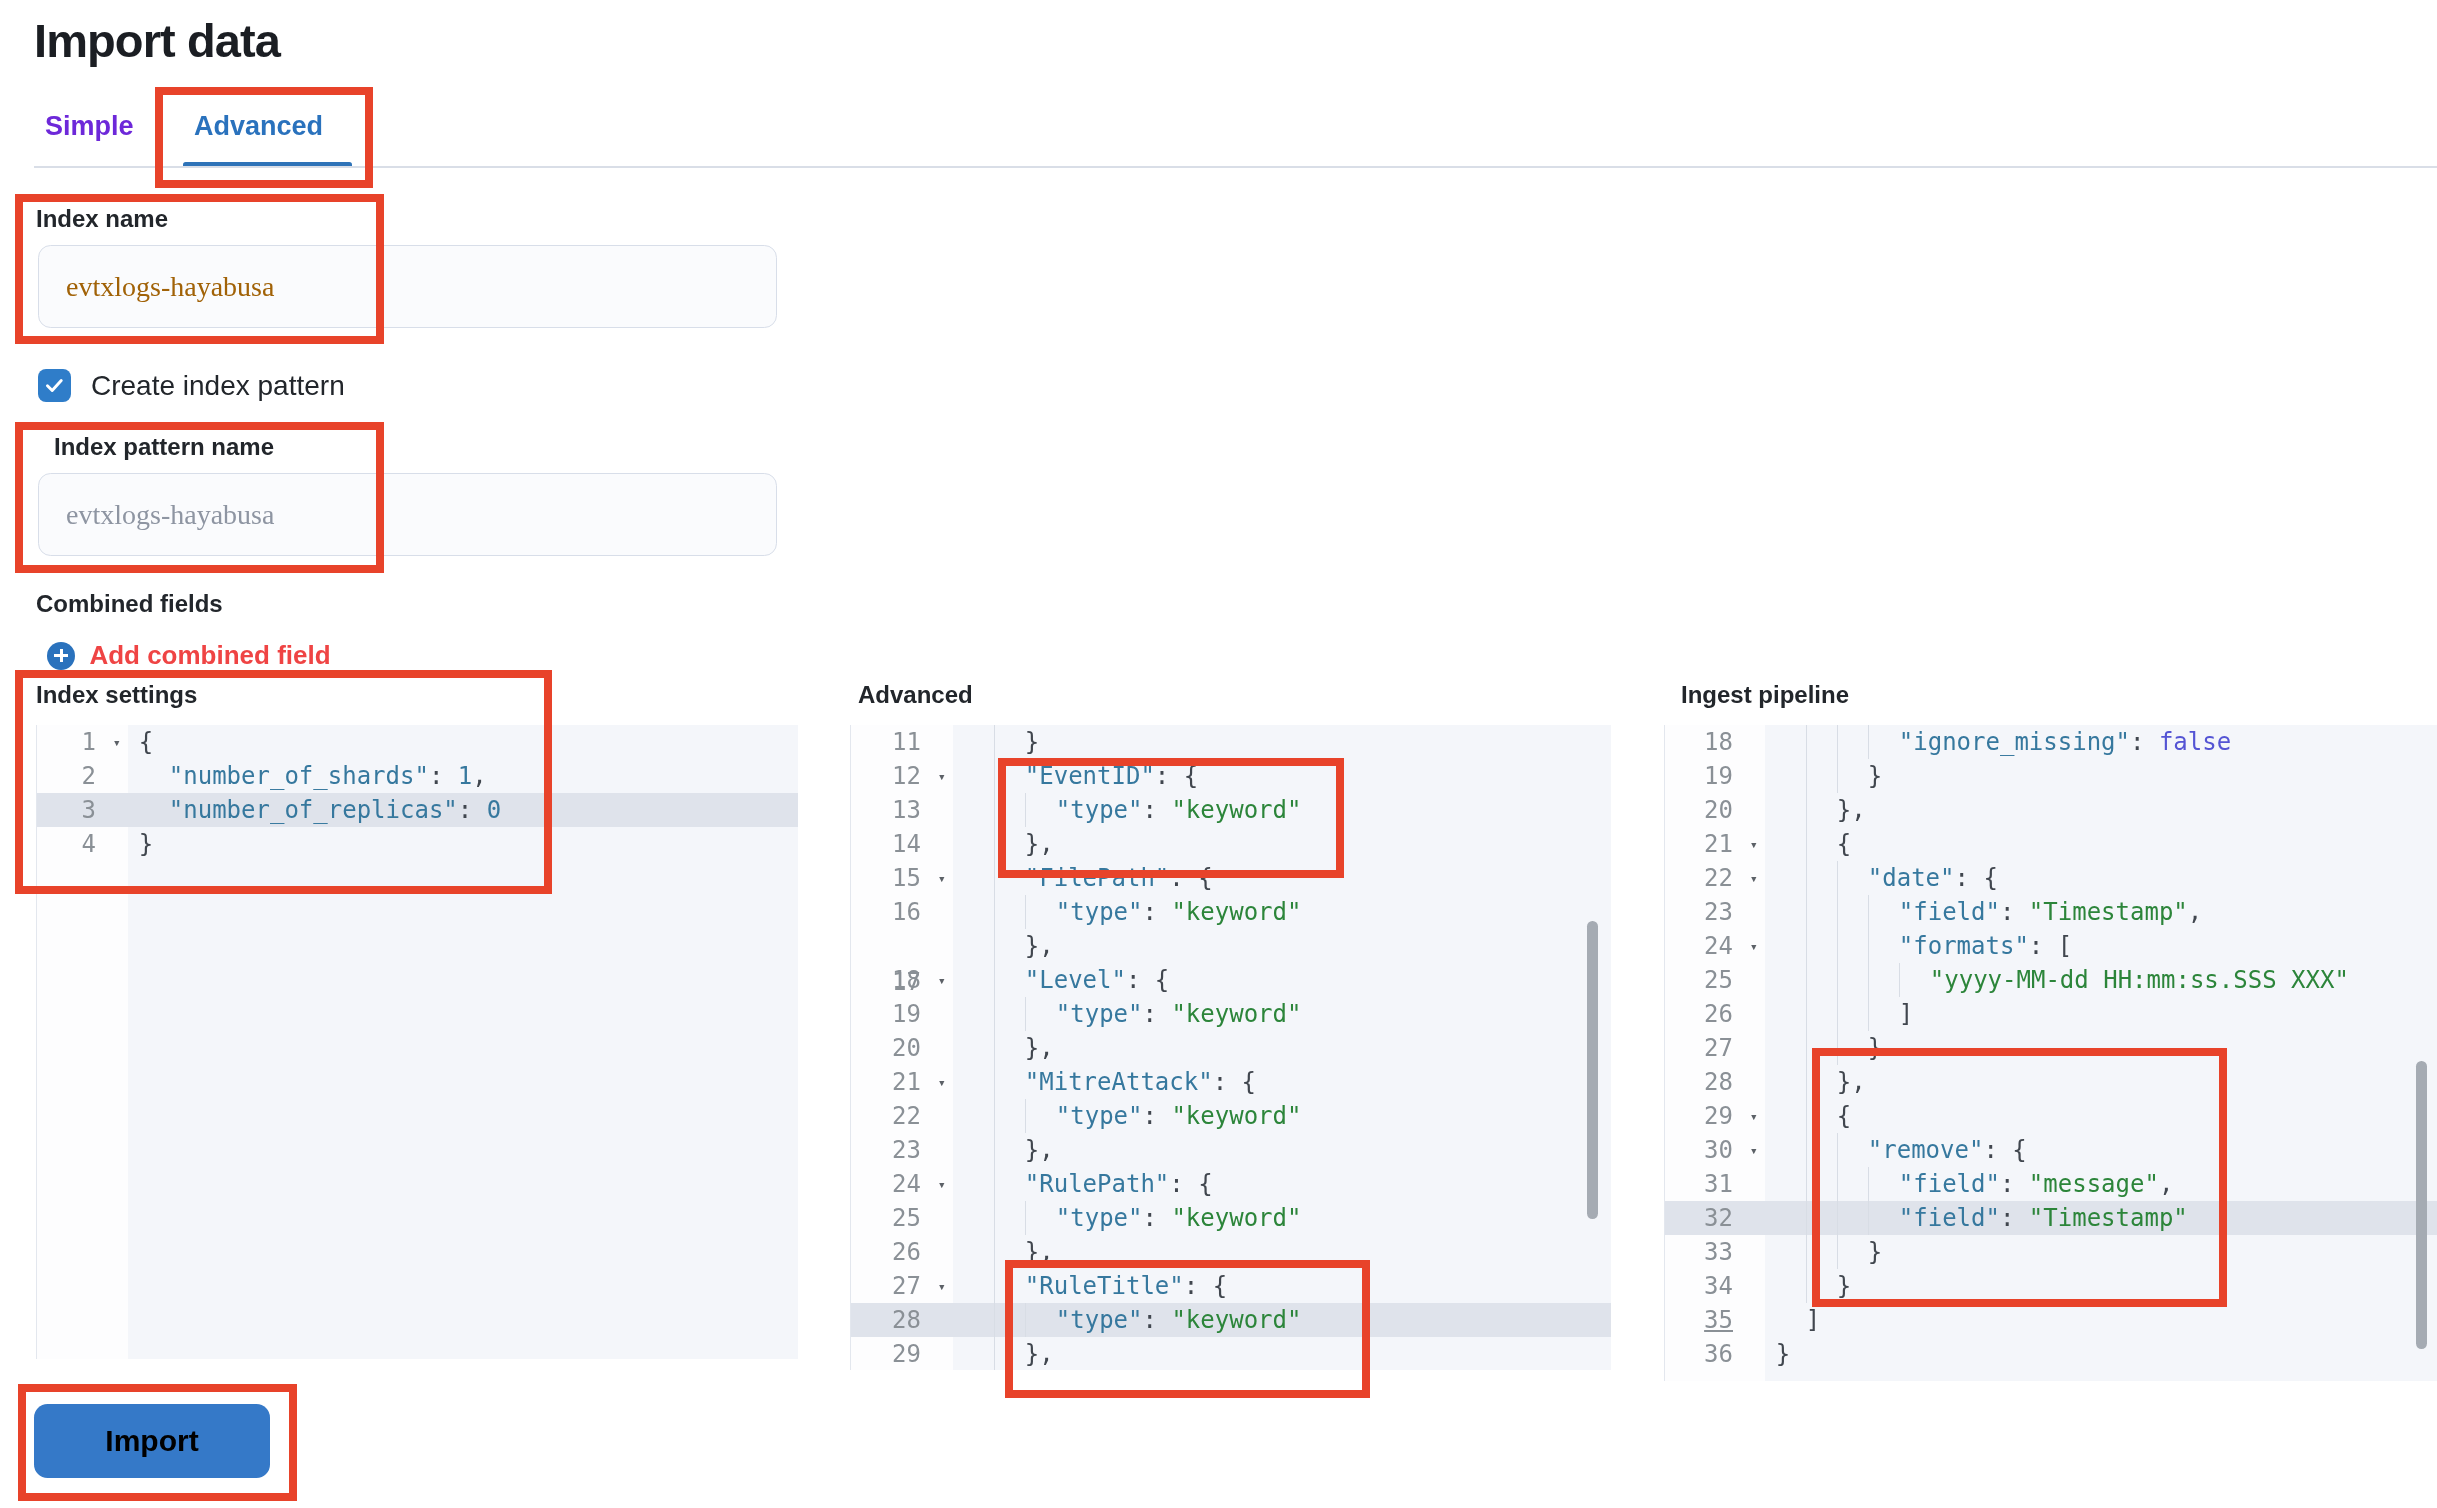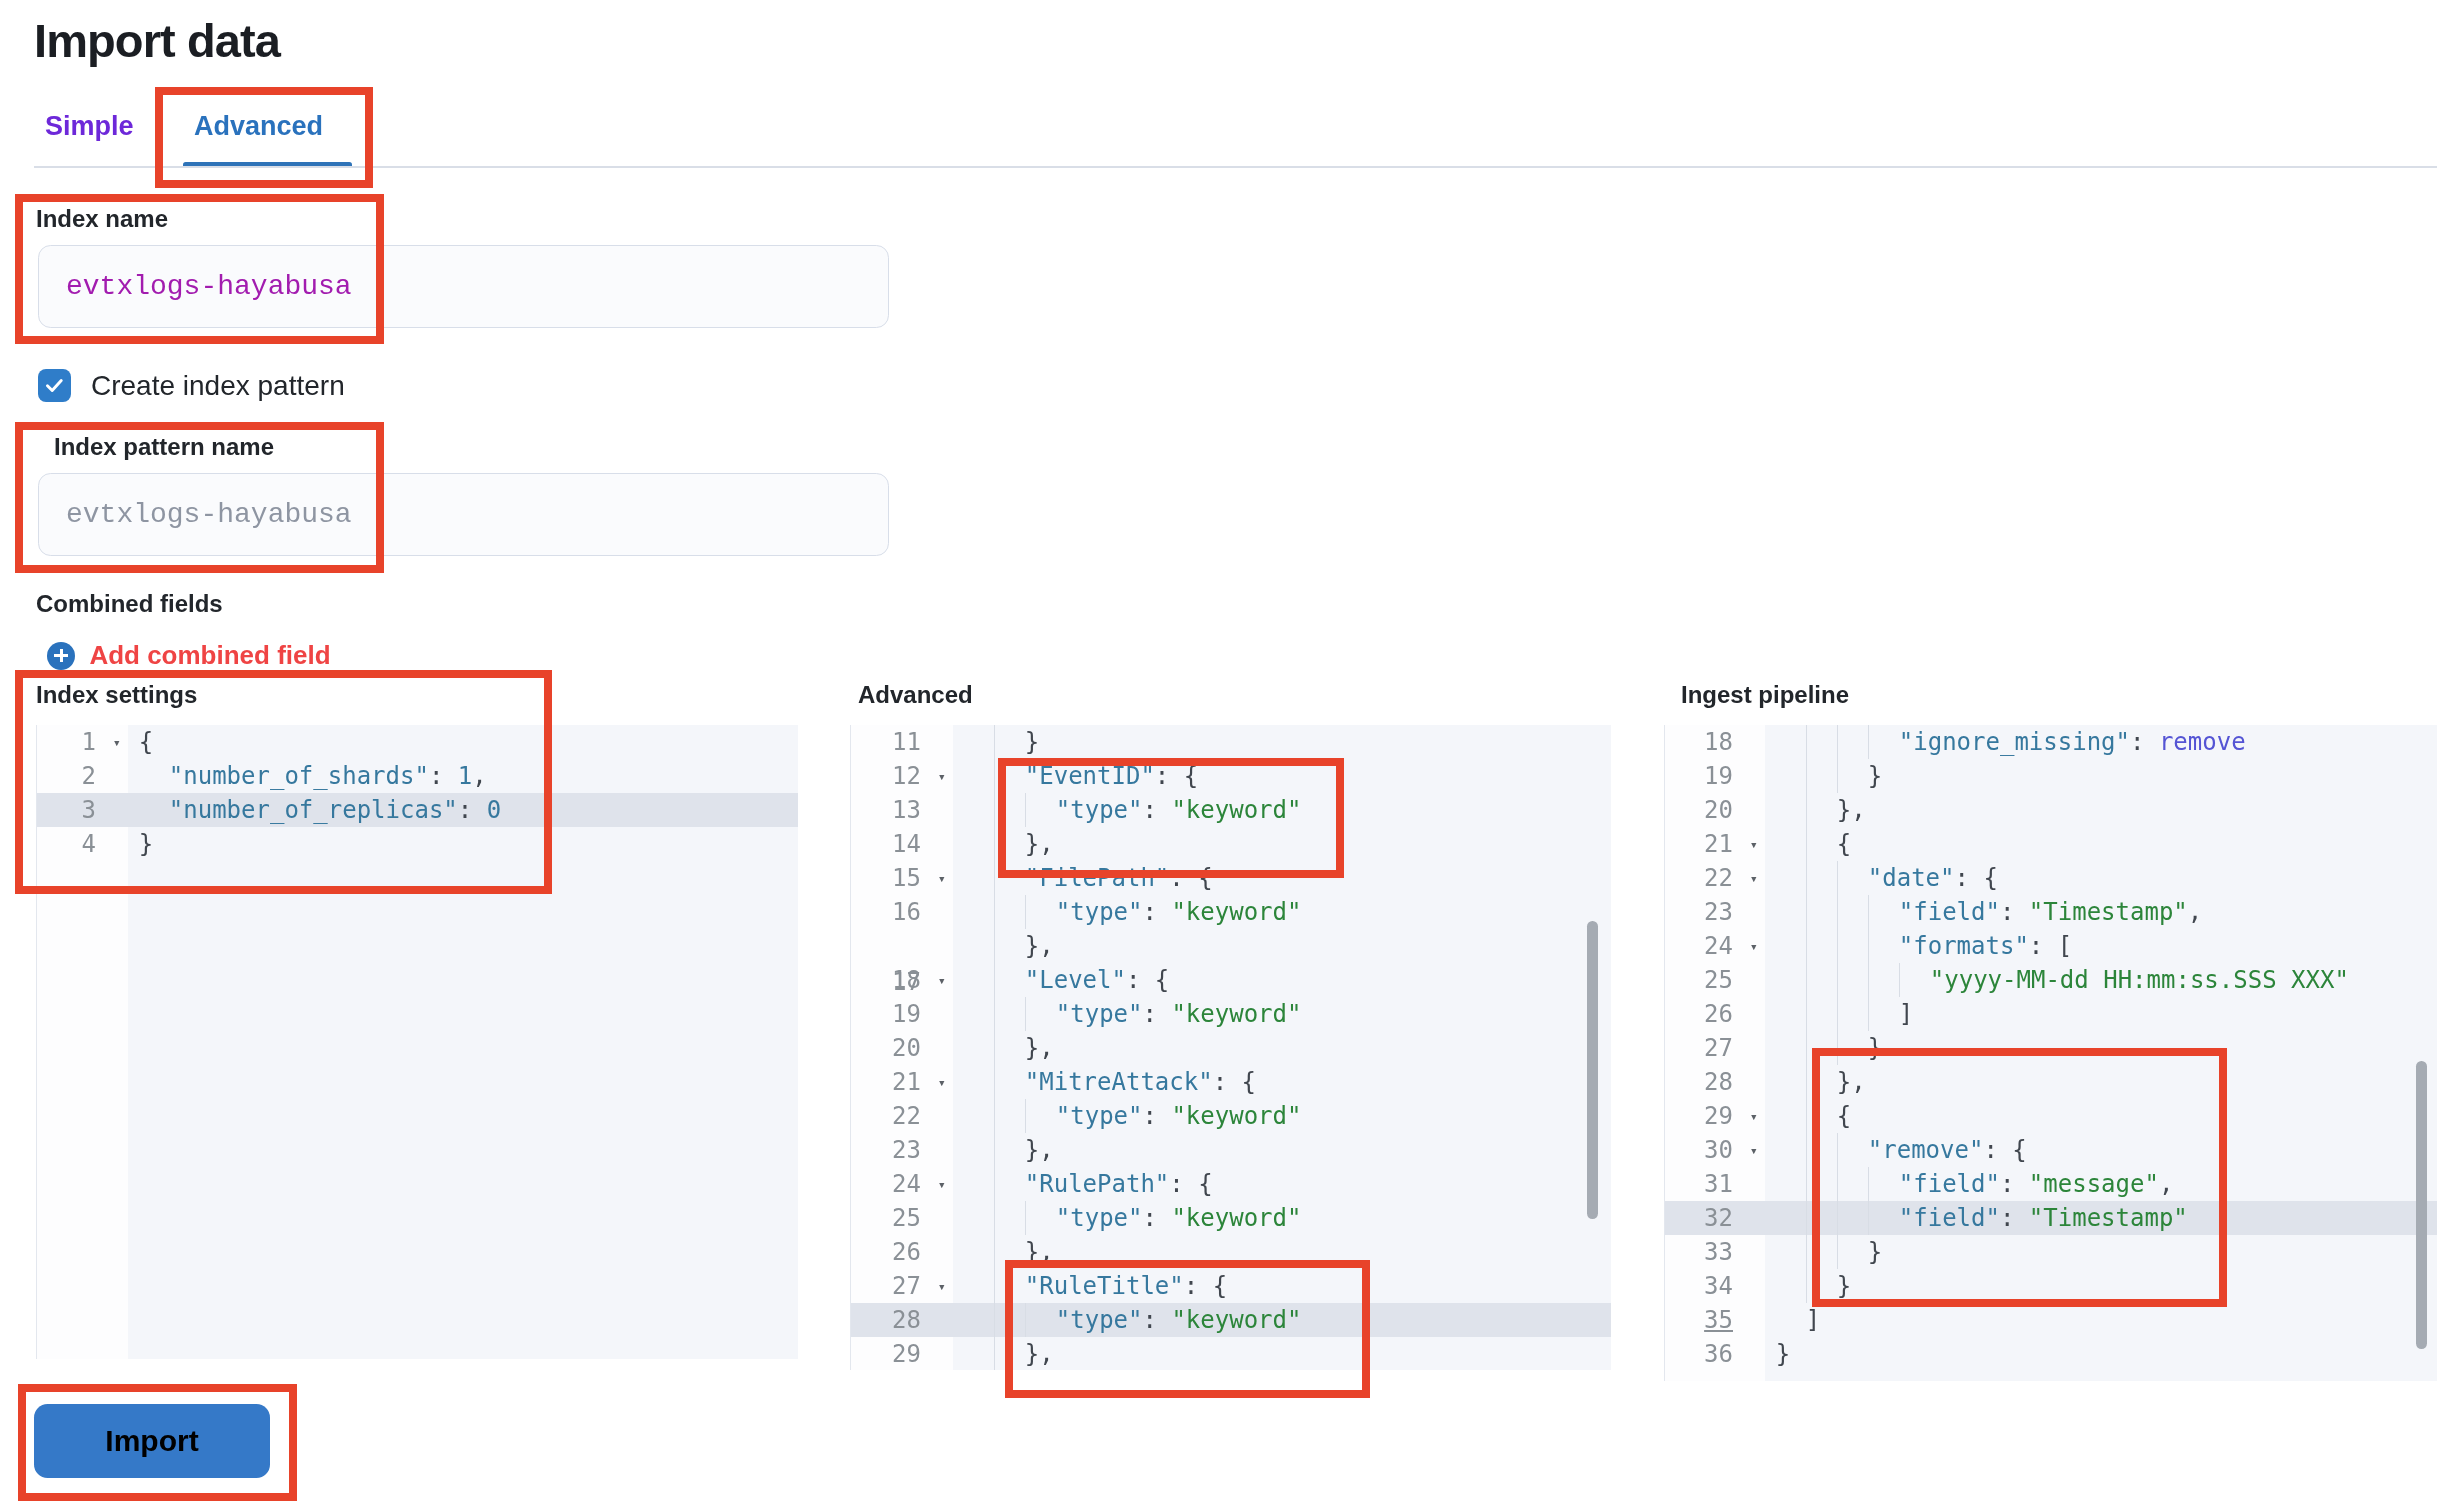--- a/index.html
+++ b/index.html
@@ -13,24 +13,24 @@
   #page-title{left:34px;top:12.6px;font-size:47px;font-weight:700;color:#1b1e23;letter-spacing:-0.9px;}
   .tab{font-size:27px;font-weight:700;cursor:pointer;}
   #tab-simple{left:45px;top:111px;color:#6d28d9;}
   #tab-advanced{left:194px;top:111px;color:#2a72bd;}
   #tab-underline{left:183px;top:162px;width:169px;height:6.3px;background:#2e73b8;border-radius:2.7px;}
   #tabs-divider{left:34px;top:166px;width:2404px;height:1.8px;background:#d9dee7;}
 
   
   .form-label{font-size:24px;font-weight:700;color:#22262b;}
   .text-input{
-    position:absolute;left:38px;width:851px;height:83px;box-sizing:border-box;
+    position:absolute;left:38px;width:739px;height:83px;box-sizing:border-box;
     background:#fafbfd;border:1.8px solid #d8dee9;border-radius:12.6px;
-    font-size:28px;color:#a21caf;padding:0 27px;outline:none;
-    font-family:Liberation Mono, monospace;
+    font-size:28px;color:#a16207;padding:0 27px;outline:none;
+    font-family:Liberation Serif, serif;
   }
   .text-input::placeholder{color:#8e95a2;opacity:1;}
   #index-name-label{left:36px;top:205px;}
   #index-name-input{top:245px;}
   #index-pattern-label{left:54px;top:433px;text-align:right;}
   #index-pattern-input{top:473px;}
 
   
   #checkbox-row{left:38px;top:369px;display:flex;align-items:center;gap:20px;}
   #create-pattern-checkbox{
@@ -161,21 +161,21 @@
     <div class="cl"><div class="gut" style="width: 102px;">23</div><div class="code"><span class="sp"></span><span class="gd"></span><span class="tk-p">},</span></div></div>
     <div class="cl"><div class="gut" style="width: 102px;">24<span class="fold">▾</span></div><div class="code"><span class="sp"></span><span class="gd"></span><span class="tk-k">"RulePath"</span><span class="tk-p">: {</span></div></div>
     <div class="cl"><div class="gut" style="width: 102px;">25</div><div class="code"><span class="sp"></span><span class="gd"></span><span class="gd"></span><span class="tk-k">"type"</span><span class="tk-p">: </span><span class="tk-s">"keyword"</span></div></div>
     <div class="cl"><div class="gut" style="width: 102px;">26</div><div class="code"><span class="sp"></span><span class="gd"></span><span class="tk-p">},</span></div></div>
     <div class="cl"><div class="gut" style="width: 102px;">27<span class="fold">▾</span></div><div class="code"><span class="sp"></span><span class="gd"></span><span class="tk-k">"RuleTitle"</span><span class="tk-p">: {</span></div></div>
     <div class="cl active"><div class="gut" style="width: 102px;">28</div><div class="code"><span class="sp"></span><span class="gd"></span><span class="gd"></span><span class="tk-k">"type"</span><span class="tk-p">: </span><span class="tk-s">"keyword"</span></div></div>
     <div class="cl"><div class="gut" style="width: 102px;">29</div><div class="code"><span class="sp"></span><span class="gd"></span><span class="tk-p">},</span></div></div>
   </div>
 <div class="editor" id="editor-ingest-pipeline">
     <div class="gutter-bg"></div>
-    <div class="cl"><div class="gut" style="width: 100px;">18</div><div class="code"><span class="sp"></span><span class="gd"></span><span class="gd"></span><span class="gd"></span><span class="tk-k">"ignore_missing"</span><span class="tk-p">: </span><span class="tk-b">remove</span></div></div>
+    <div class="cl"><div class="gut" style="width: 100px;">18</div><div class="code"><span class="sp"></span><span class="gd"></span><span class="gd"></span><span class="gd"></span><span class="tk-k">"ignore_missing"</span><span class="tk-p">: </span><span class="tk-b">false</span></div></div>
     <div class="cl"><div class="gut" style="width: 100px;">19</div><div class="code"><span class="sp"></span><span class="gd"></span><span class="gd"></span><span class="tk-p">}</span></div></div>
     <div class="cl"><div class="gut" style="width: 100px;">20</div><div class="code"><span class="sp"></span><span class="gd"></span><span class="tk-p">},</span></div></div>
     <div class="cl"><div class="gut" style="width: 100px;">21<span class="fold">▾</span></div><div class="code"><span class="sp"></span><span class="gd"></span><span class="tk-p">{</span></div></div>
     <div class="cl"><div class="gut" style="width: 100px;">22<span class="fold">▾</span></div><div class="code"><span class="sp"></span><span class="gd"></span><span class="gd"></span><span class="tk-k">"date"</span><span class="tk-p">: {</span></div></div>
     <div class="cl"><div class="gut" style="width: 100px;">23</div><div class="code"><span class="sp"></span><span class="gd"></span><span class="gd"></span><span class="gd"></span><span class="tk-k">"field"</span><span class="tk-p">: </span><span class="tk-s">"Timestamp"</span><span class="tk-p">,</span></div></div>
     <div class="cl"><div class="gut" style="width: 100px;">24<span class="fold">▾</span></div><div class="code"><span class="sp"></span><span class="gd"></span><span class="gd"></span><span class="gd"></span><span class="tk-k">"formats"</span><span class="tk-p">: [</span></div></div>
     <div class="cl"><div class="gut" style="width: 100px;">25</div><div class="code"><span class="sp"></span><span class="gd"></span><span class="gd"></span><span class="gd"></span><span class="gd"></span><span class="tk-s">"yyyy-MM-dd HH:mm:ss.SSS XXX"</span></div></div>
     <div class="cl"><div class="gut" style="width: 100px;">26</div><div class="code"><span class="sp"></span><span class="gd"></span><span class="gd"></span><span class="gd"></span><span class="tk-p">]</span></div></div>
     <div class="cl"><div class="gut" style="width: 100px;">27</div><div class="code"><span class="sp"></span><span class="gd"></span><span class="gd"></span><span class="tk-p">}</span></div></div>
     <div class="cl"><div class="gut" style="width: 100px;">28</div><div class="code"><span class="sp"></span><span class="gd"></span><span class="tk-p">},</span></div></div>

